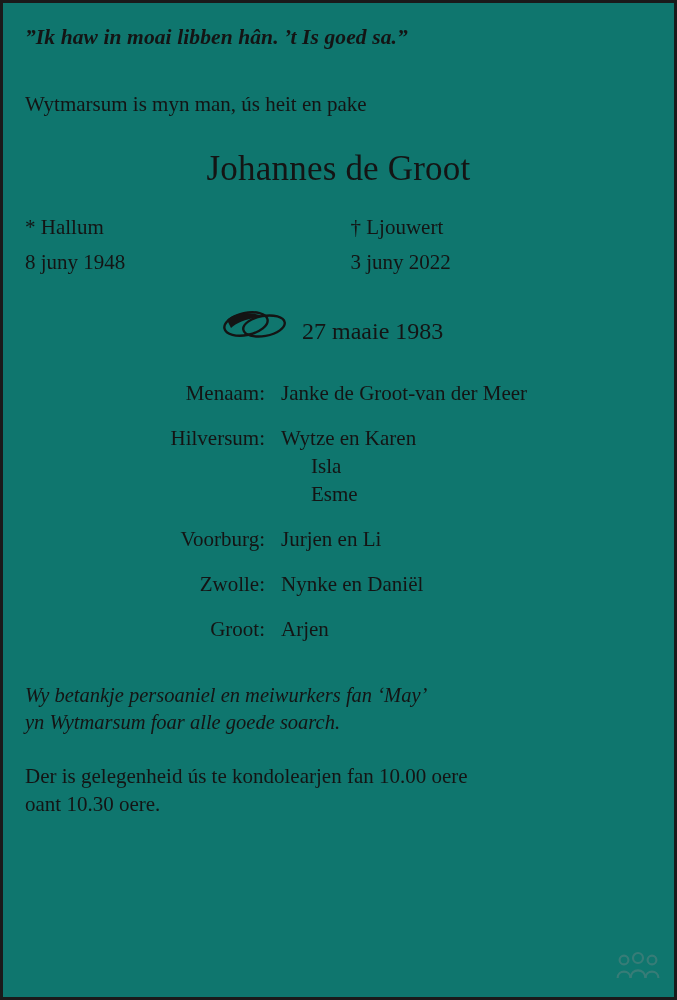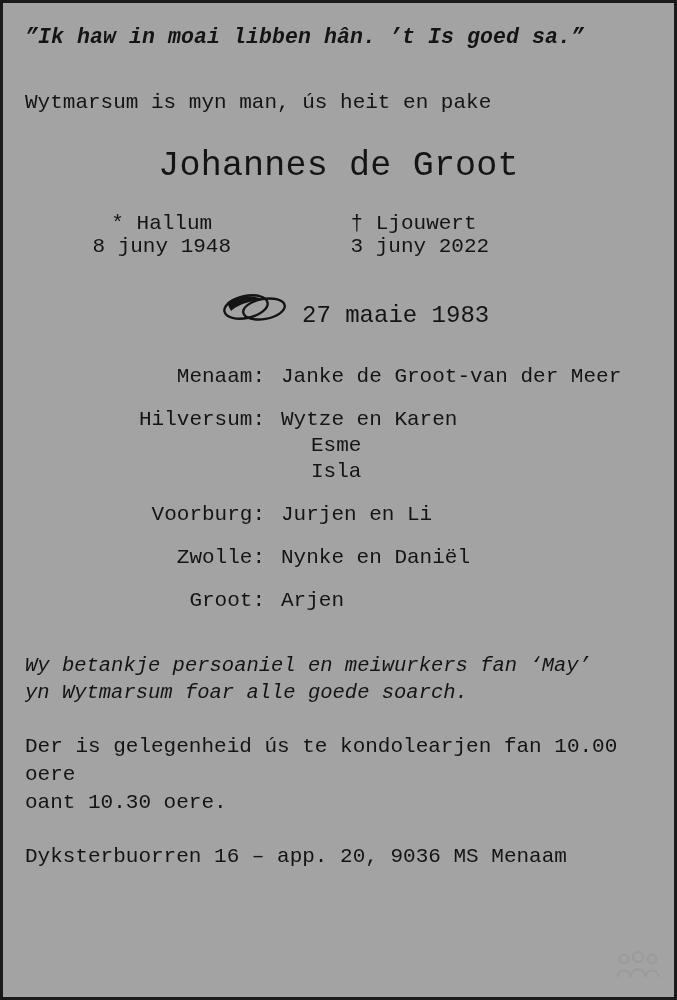--- a/index.html
+++ b/index.html
@@ -4,24 +4,24 @@
 <style>
   html, body {
     margin: 0;
     padding: 0;
     background: #ffffff;
   }
   .page {
     position: relative;
     width: 677px;
     height: 1000px;
-    background: #a3a3a3;
+    background: #0f766e;
     box-sizing: border-box;
     border: 3px solid #1a1a1a;
-    font-family: Liberation Mono, monospace;
+    font-family: Liberation Serif, serif;
     color: #141414;
     overflow: hidden;
   }
   .inner {
     padding: 20px 22px 0 22px;
   }
   .quote {
     font-style: italic;
     font-weight: bold;
     font-size: 21.5px;
@@ -42,28 +42,28 @@
   .dates {
     display: flex;
     margin-top: 26px;
     font-size: 21px;
   }
   .dates .col {
     width: 50%;
     box-sizing: border-box;
   }
   .dates .col.left {
-    text-align: center;
+    text-align: left;
     padding-right: 40px;
   }
   .dates .col.right {
     padding-left: 12px;
   }
   .dates .line2 {
-    margin-top: 0;
+    margin-top: 10px;
   }
   .marriage {
     display: flex;
     align-items: flex-end;
     justify-content: flex-start;
     margin-top: 34px;
     padding-left: 196px;
     font-size: 24px;
   }
   .rings {
@@ -166,22 +166,22 @@
         <div class="fam-place">Menaam:</div>
         <div class="fam-names">
           <div>Janke de Groot-van der Meer</div>
         </div>
       </div>
 
       <div class="fam-row gap">
         <div class="fam-place">Hilversum:</div>
         <div class="fam-names">
           <div>Wytze en Karen</div>
+          <div class="sub">Isla</div>
           <div class="sub">Esme</div>
-          <div class="sub">Isla</div>
         </div>
       </div>
 
       <div class="fam-row gap">
         <div class="fam-place">Voorburg:</div>
         <div class="fam-names">
           <div>Jurjen en Li</div>
         </div>
       </div>
 
@@ -206,21 +206,20 @@
       <div>yn Wytmarsum foar alle goede soarch.</div>
     </div>
 
 
     <div class="para">
       <div>Der is gelegenheid ús te kondolearjen fan 10.00 oere</div>
       <div>oant 10.30 oere.</div>
     </div>
 
     <div class="addr">
-      <div>Dyksterbuorren 16 – app. 20, 9036 MS  Menaam</div>
     </div>
 
   </div>
 
   <div class="logo">
     <svg width="44" height="30" viewBox="0 0 44 30">
       <g fill="none" stroke="#8a8a8a" stroke-width="2.1">
         <circle cx="8" cy="9" r="4.4"></circle>
         <path d="M1.6 27 C1.6 18.5 14.4 18.5 14.4 27"></path>
         <circle cx="22" cy="7" r="5"></circle>

